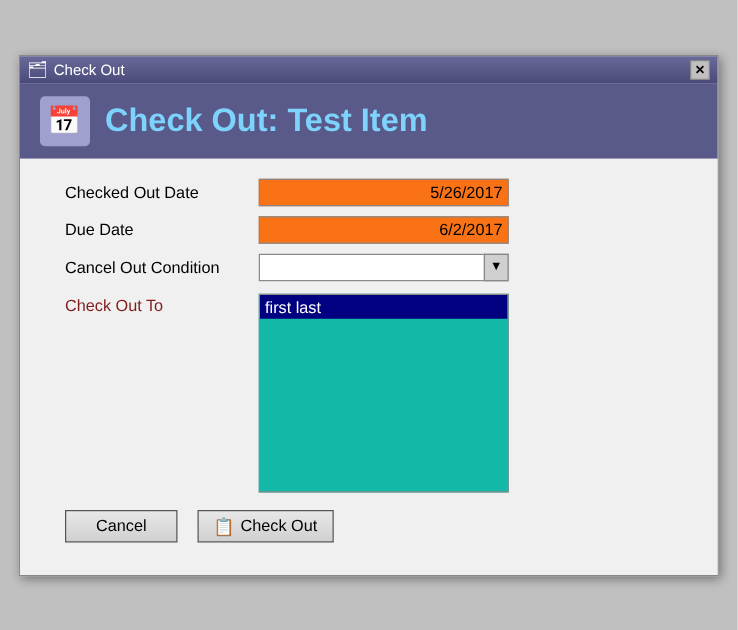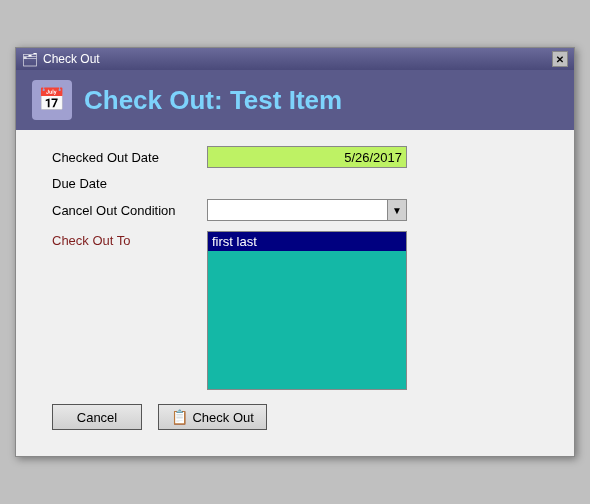--- a/index.html
+++ b/index.html
@@ -110,21 +110,21 @@
     .form-label {
       width: 155px;
       font-size: 13px;
       color: #000;
       flex-shrink: 0;
     }
 
     .form-input {
       height: 22px;
       border: 1px solid #888;
-      background: #bef264;
+      background: #f97316;
       font-size: 13px;
       padding: 0 4px;
     }
 
     .date-input {
       width: 200px;
       text-align: right;
     }
 
     .condition-select-wrapper {
@@ -236,20 +236,21 @@
 
   <div class="content">
 
     <div class="form-row">
       <span class="form-label">Checked Out Date</span>
       <input class="form-input date-input" type="text" value="5/26/2017" style="">
     </div>
 
     <div class="form-row">
       <span class="form-label">Due Date</span>
+      <input class="form-input date-input" type="text" value="6/2/2017" style="">
     </div>
 
     <div class="form-row">
       <span class="form-label">Cancel Out Condition</span>
       <div class="condition-select-wrapper">
         <select class="condition-select">
           <option value=""></option>
           <option value="Good">Good</option>
           <option value="Fair">Fair</option>
           <option value="Poor">Poor</option>

